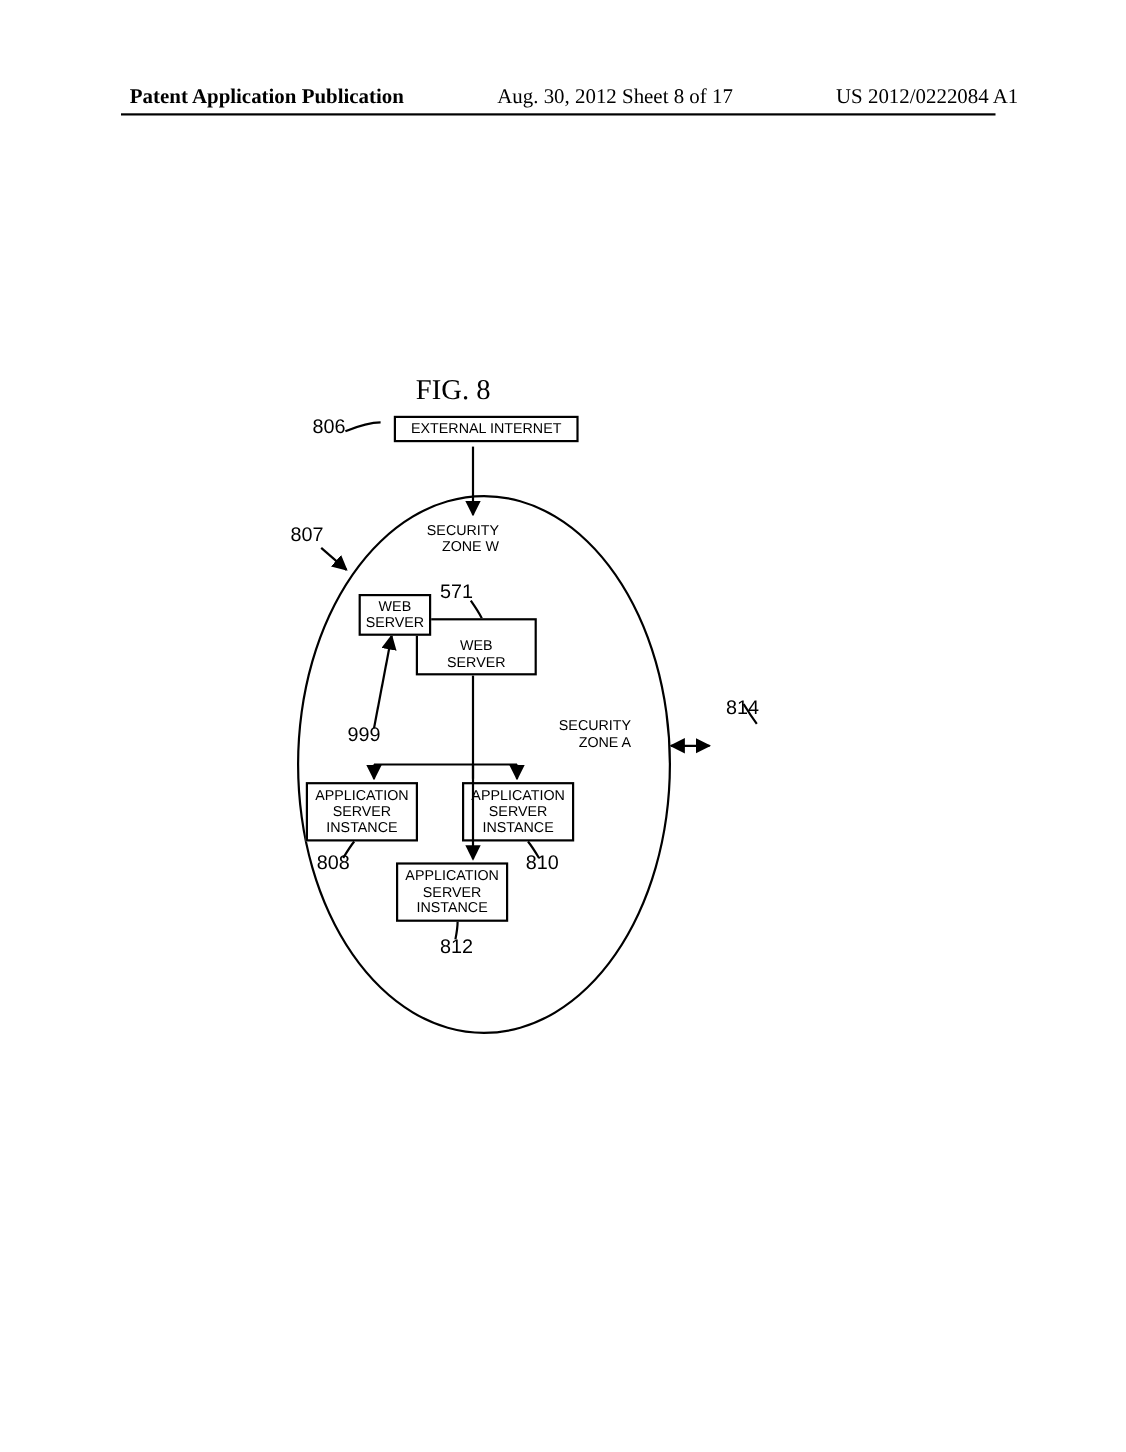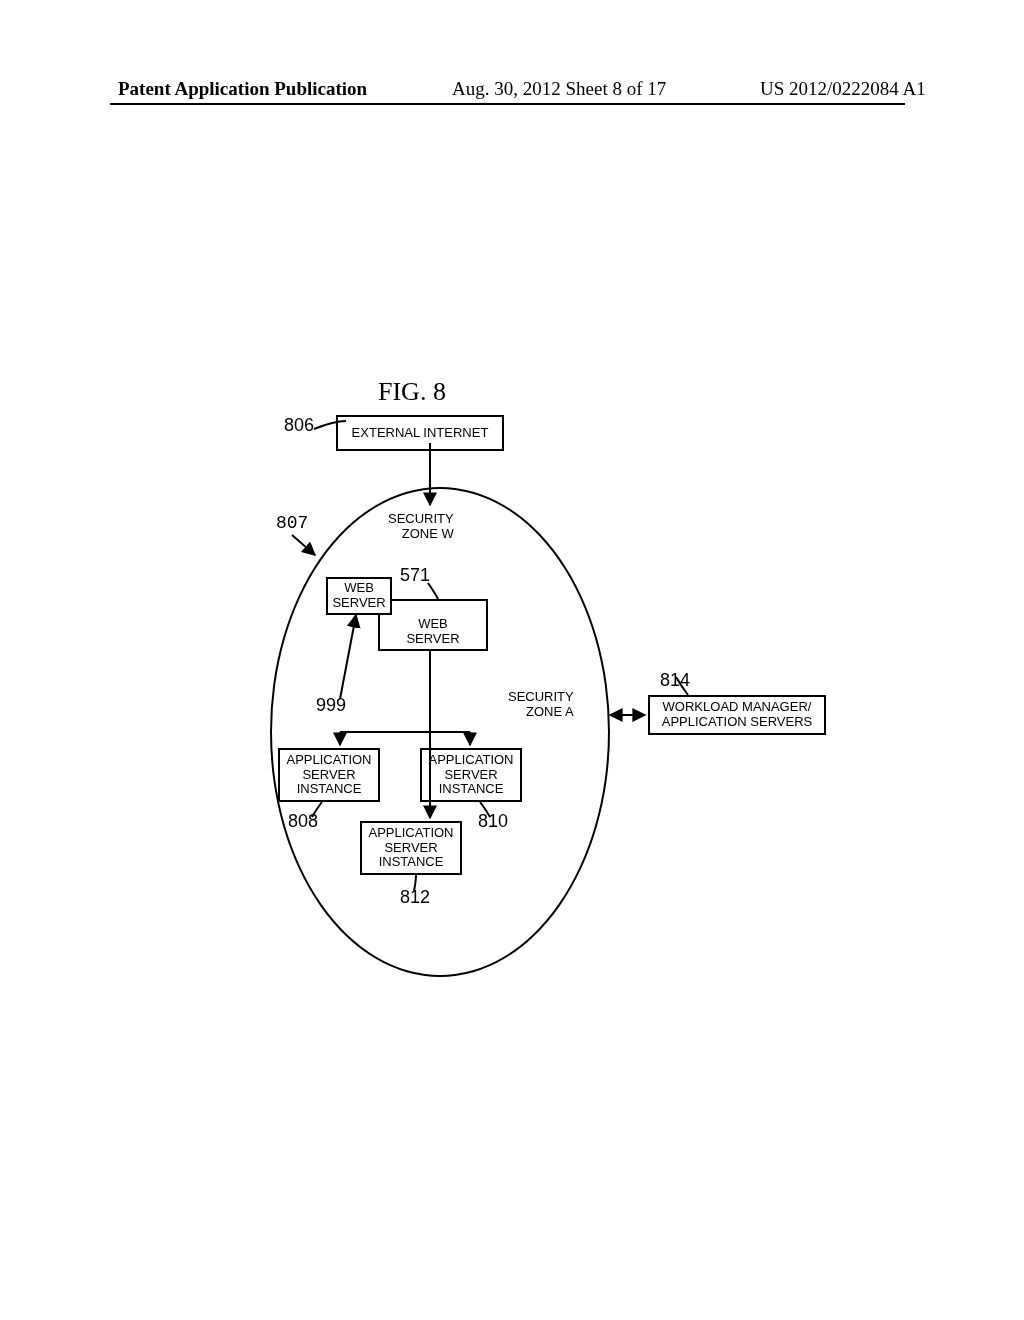--- a/index.html
+++ b/index.html
@@ -29,21 +29,20 @@
     border-top: 2px solid #000;
   }
 
   .figure {
     position: absolute;
     top: 340px;
     left: 260px;
     width: 590px;
     height: 620px;
     font-family: Arial, Helvetica, sans-serif;
-    margin-top: 37px;
   }
 
   .fig-title {
     position: absolute;
     top: 0;
     left: 118px;
     font-family: "Times New Roman", serif;
     font-size: 26px;
   }
 
@@ -94,39 +93,38 @@
   <span class="header-right">US 2012/0222084 A1</span>
 </div>
 <div class="header-rule"></div>
 
 <div class="figure">
 
   <div class="fig-title">FIG. 8</div>
 
   <div class="ellipse"></div>
 
-  <div class="box" style="top:38px; left:76px; width:168px; height:36px;">EXTERNAL INTERNET</div>
+  <div class="box" style="top:38px; left:98px; width:168px; height:24px;">EXTERNAL INTERNET</div>
 
   <div class="box" style="top:200px; left:66px; width:66px; height:38px; z-index:2;">WEB<br>SERVER</div>
 
   <div class="box" style="top:222px; left:118px; width:110px; height:52px; padding-top:18px; z-index:1;">WEB<br>SERVER</div>
 
   <div class="box" style="top:371px; left:18px; width:102px; height:54px;">APPLICATION<br>SERVER<br>INSTANCE</div>
 
   <div class="box" style="top:371px; left:160px; width:102px; height:54px;">APPLICATION<br>SERVER<br>INSTANCE</div>
 
   <div class="box" style="top:444px; left:100px; width:102px; height:54px;">APPLICATION<br>SERVER<br>INSTANCE</div>
 
-  <div class="box" style="top:318px; left:388px; width:178px; height:40px;">WORKLOAD MANAGER/<br>APPLICATION SERVERS</div>
 
   <div class="zonelabel" style="top:135px; left:128px;">SECURITY<br>ZONE W</div>
   <div class="zonelabel" style="top:313px; left:248px;">SECURITY<br>ZONE A</div>
 
   <div class="label" style="top:38px; left:24px;">806</div>
-  <div class="label" style="top:136px; left:16px;font-family:Liberation Mono, monospace;">807</div>
+  <div class="label" style="top:136px; left:4px;">807</div>
   <div class="label" style="top:188px; left:140px;">571</div>
   <div class="label" style="top:318px; left:56px;">999</div>
   <div class="label" style="top:434px; left:28px;">808</div>
   <div class="label" style="top:434px; left:218px;">810</div>
   <div class="label" style="top:510px; left:140px;">812</div>
   <div class="label" style="top:293px; left:400px;">814</div>
 
   <svg class="overlay" viewBox="0 0 590 620">
     <defs>
       <marker id="arr" viewBox="0 0 10 10" refX="9" refY="5" markerWidth="7" markerHeight="7" orient="auto-start-reverse">

